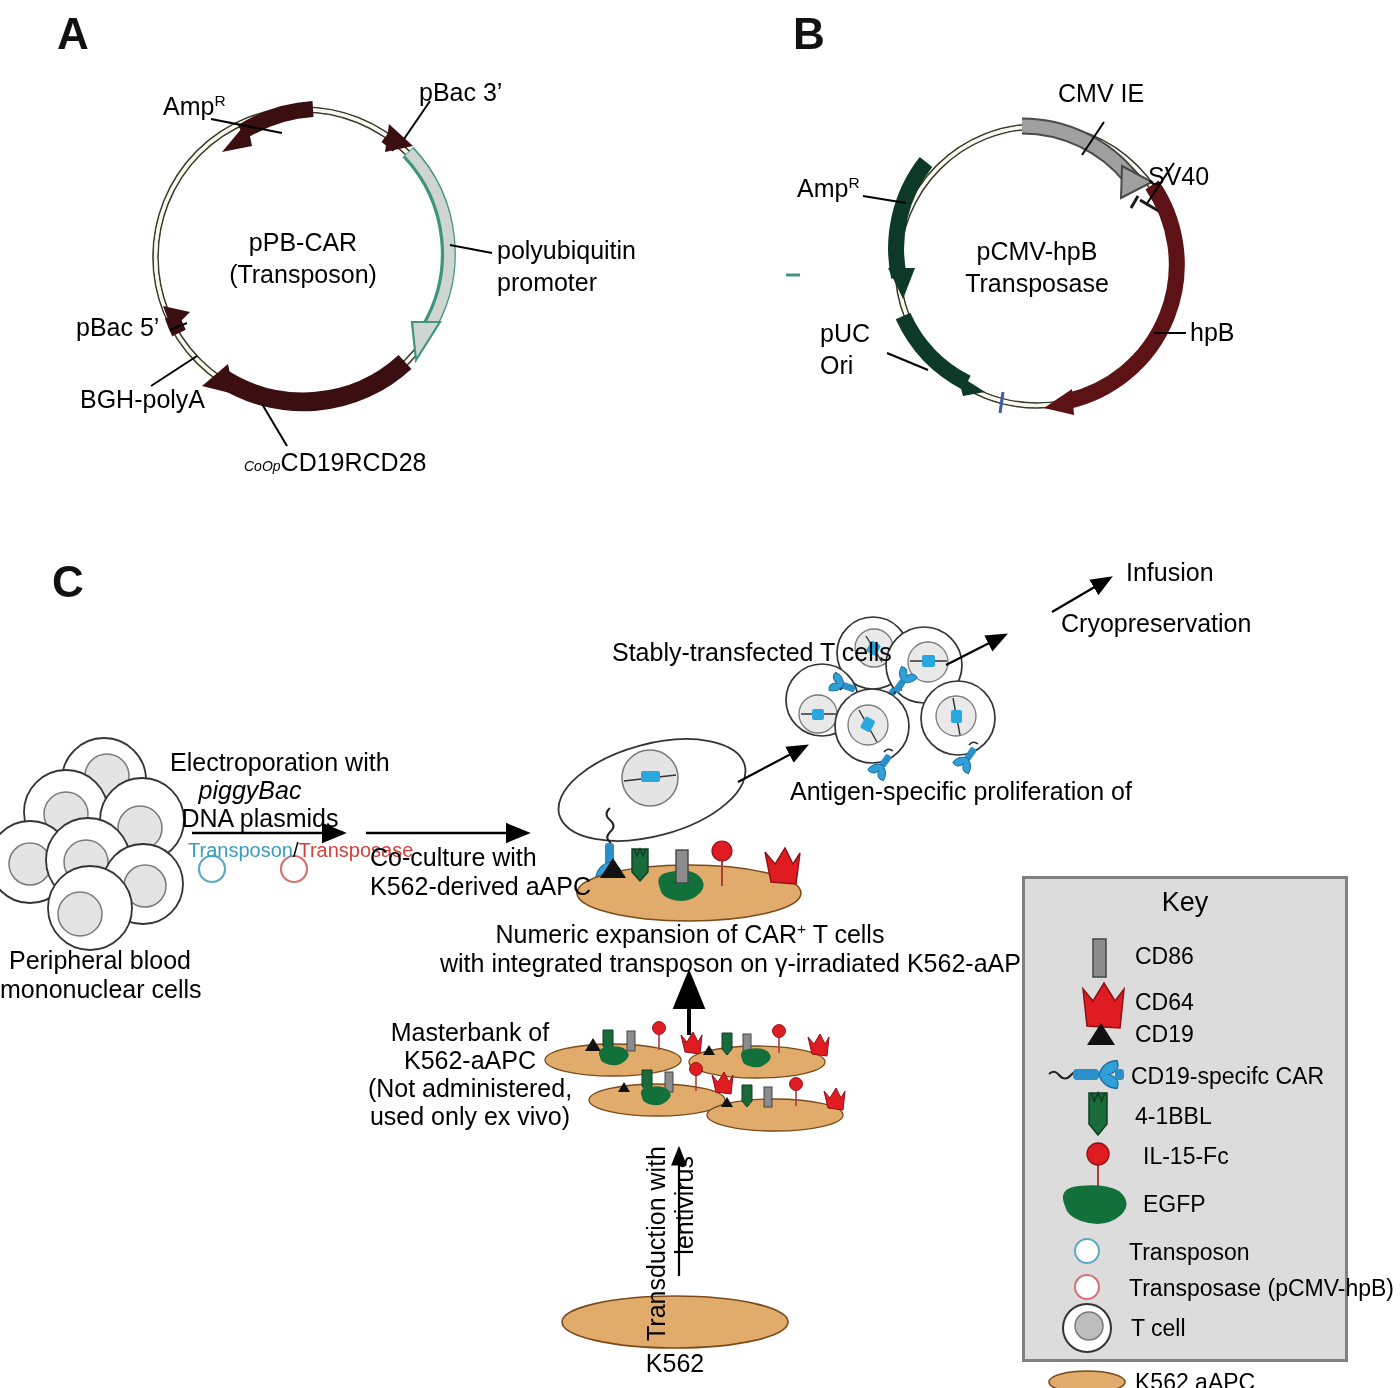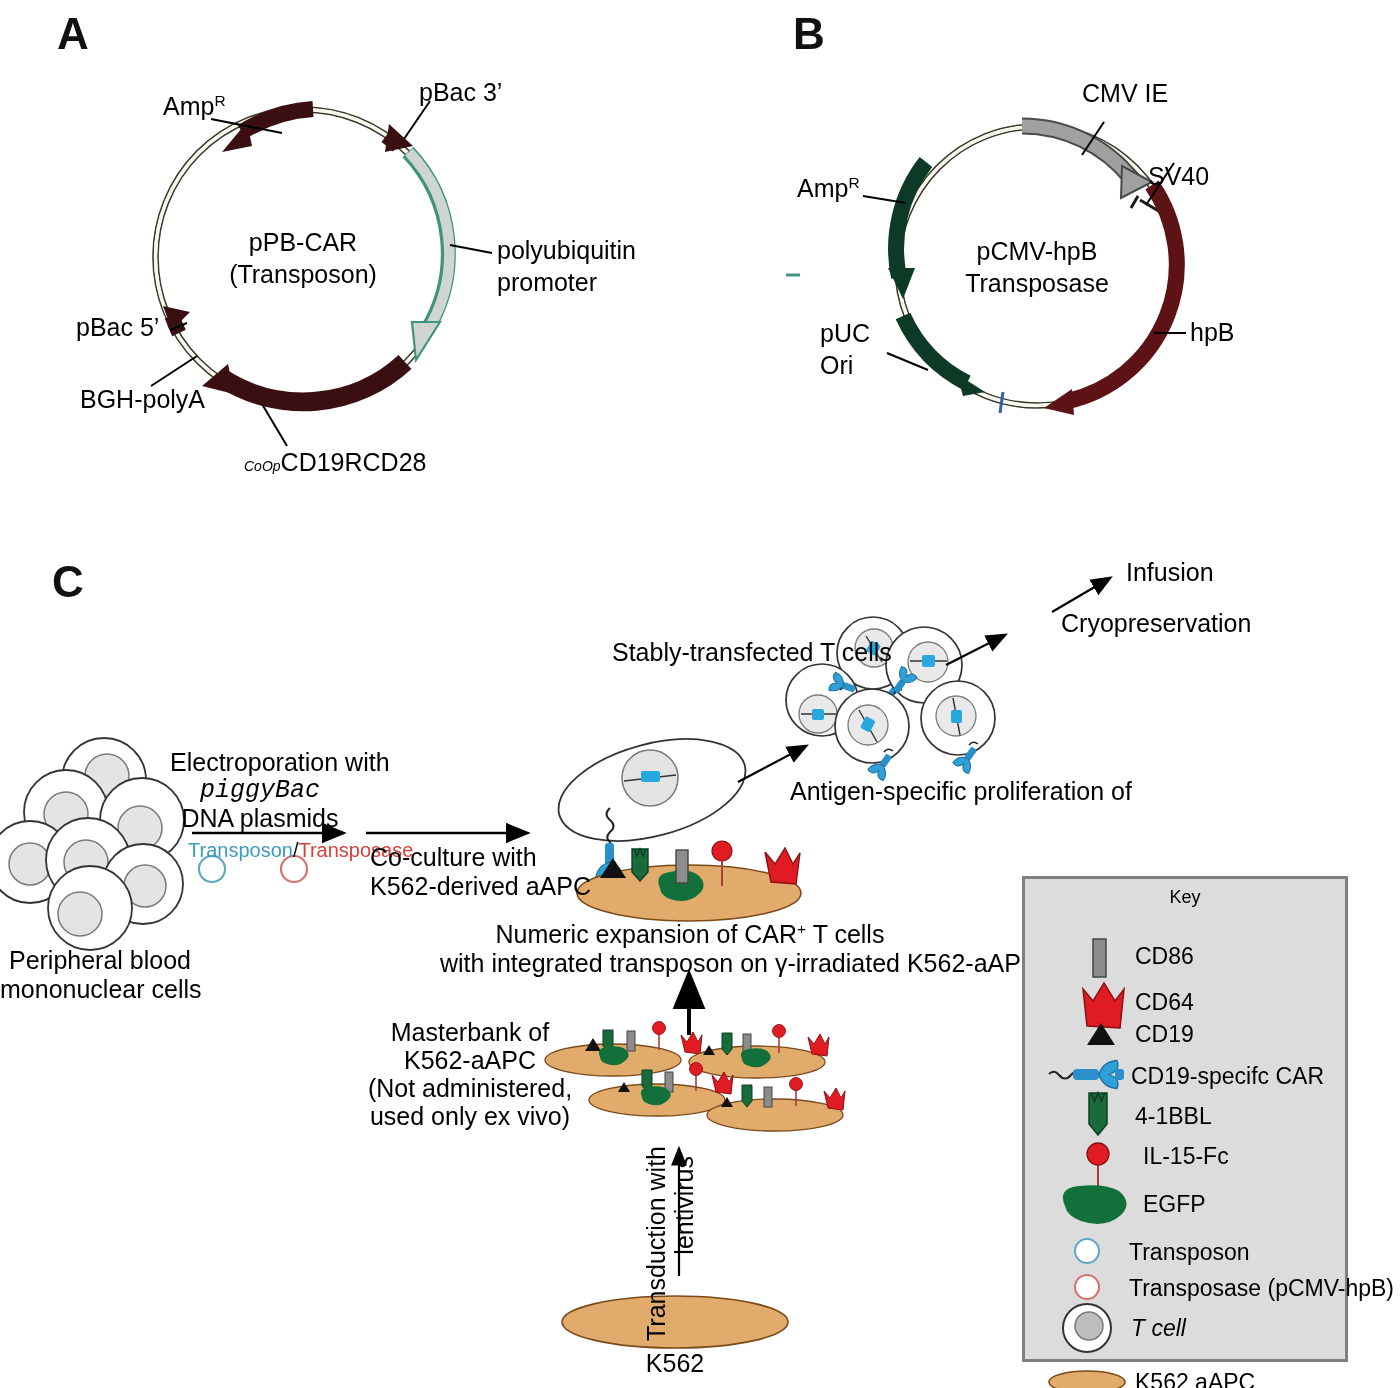--- a/index.html
+++ b/index.html
@@ -6,21 +6,21 @@
   body{width:1400px;height:1388px;position:relative;font-family:"Liberation Sans",sans-serif;color:#000;overflow:hidden;}
   .fig{position:absolute;inset:0;}
   .panel-letter{position:absolute;font-family:"Liberation Sans",sans-serif;font-weight:bold;font-size:44px;line-height:1;color:#111;}
   .lbl{position:absolute;font-family:"Liberation Sans",sans-serif;font-size:25px;line-height:1.16;color:#000;white-space:nowrap;}
   .lbl.ctr{text-align:center;}
   .lbl.sm{font-size:14px;}
   .lbl.v{writing-mode:vertical-rl;transform:rotate(180deg);white-space:nowrap;}
   .lbl.it{font-style:italic;}
   svg{position:absolute;left:0;top:0;overflow:visible;}
   .keybox{position:absolute;background:#dcdcdc;border:3px solid #808080;}
-  .key-title{position:absolute;width:100%;text-align:center;font-size:18px;}
+  .key-title{position:absolute;width:100%;text-align:center;font-size:27px;}
   .key-row{position:absolute;font-size:23px;white-space:nowrap;}
   sup{font-size:.62em;vertical-align:super;}
   .tcyan{color:#3a9bbf;}
   .tred{color:#d4413c;}
 </style>
 </head>
 <body>
 
 <div class="fig">
 
@@ -117,21 +117,21 @@
     <path d="M 1003 392 L 1000 413" stroke="#3a5ea8" stroke-width="3"></path>
 
     <path d="M 1104 122 L 1082 155" stroke="#000" stroke-width="2" fill="none"></path>
     <path d="M 1174 163 L 1146 205" stroke="#000" stroke-width="2" fill="none"></path>
     <path d="M 863 196 L 906 203" stroke="#000" stroke-width="2" fill="none"></path>
     <path d="M 887 353 L 928 370" stroke="#000" stroke-width="2" fill="none"></path>
     <path d="M 1186 333 L 1154 333" stroke="#000" stroke-width="2" fill="none"></path>
     <path d="M 786 275 L 800 275" stroke="#3f9480" stroke-width="3" fill="none"></path>
   </svg>
 
-  <div class="lbl" style="left:1058px;top:79px;margin-left:24px;">CMV IE</div>
+  <div class="lbl" style="left:1058px;top:79px;">CMV IE</div>
   <div class="lbl" style="left:1148px;top:162px;">SV40</div>
   <div class="lbl" style="left:797px;top:174px;"><span>Amp</span><sup>R</sup></div>
   <div class="lbl" style="left:820px;top:319px;">pUC</div>
   <div class="lbl" style="left:820px;top:351px;">Ori</div>
   <div class="lbl" style="left:1190px;top:318px;">hpB</div>
   <div class="lbl ctr" style="left:942px;top:237px;width:190px;">pCMV-hpB</div>
   <div class="lbl ctr" style="left:942px;top:269px;width:190px;">Transposase</div>
 
   <div class="panel-letter" style="left:52px;top:560px;">C</div>
 
@@ -333,21 +333,21 @@
 
     <line x1="679" y1="1276" x2="679" y2="1148" stroke="#000" stroke-width="2.2" marker-end="url(#ahs)"></line>
 
     <ellipse cx="675" cy="1322" rx="113" ry="26" fill="#e0ab6b" stroke="#7b4a19" stroke-width="1.6"></ellipse>
   </svg>
 
   <div class="lbl ctr" style="left:0px;top:946px;width:200px;">Peripheral blood</div>
   <div class="lbl ctr" style="left:0px;top:975px;width:200px;">mononuclear cells</div>
 
   <div class="lbl ctr" style="left:170px;top:748px;width:180px;">Electroporation with</div>
-  <div class="lbl ctr it" style="left:170px;top:776px;width:180px;font-family:Liberation Mono, monospace;">piggyBac</div>
+  <div class="lbl ctr it" style="left:160px;top:776px;width:180px;">piggyBac</div>
   <div class="lbl ctr" style="left:170px;top:804px;width:180px;">DNA plasmids</div>
 
   <div class="lbl" style="left:188px;top:839px;font-size:20px;"><span class="tcyan">Transposon</span><span>/</span><span class="tred">Transposase</span></div>
 
   <div class="lbl" style="left:370px;top:843px;">Co-culture with</div>
   <div class="lbl" style="left:370px;top:872px;">K562-derived aAPC</div>
 
   <div class="lbl ctr" style="left:440px;top:920px;width:500px;"><span>Numeric expansion of CAR</span><sup>+</sup><span> T cells</span></div>
 
   <div class="lbl" style="left:612px;top:638px;">Stably-transfected T cells</div>
@@ -401,17 +401,17 @@
 
     <div class="key-row" style="left:110px;top:64px;">CD86</div>
     <div class="key-row" style="left:110px;top:110px;">CD64</div>
     <div class="key-row" style="left:110px;top:142px;">CD19</div>
     <div class="key-row" style="left:106px;top:184px;">CD19-specifc CAR</div>
     <div class="key-row" style="left:110px;top:224px;">4-1BBL</div>
     <div class="key-row" style="left:118px;top:264px;">IL-15-Fc</div>
     <div class="key-row" style="left:118px;top:312px;">EGFP</div>
     <div class="key-row" style="left:104px;top:360px;">Transposon</div>
     <div class="key-row" style="left:104px;top:396px;">Transposase (pCMV-hpB)</div>
-    <div class="key-row" style="left:106px;top:436px;font-style:italic;">T cell</div>
+    <div class="key-row" style="left:106px;top:436px;">T cell</div>
     <div class="key-row" style="left:110px;top:490px;">K562 aAPC</div>
   </div>
 
 </div>
 
 </body></html>

